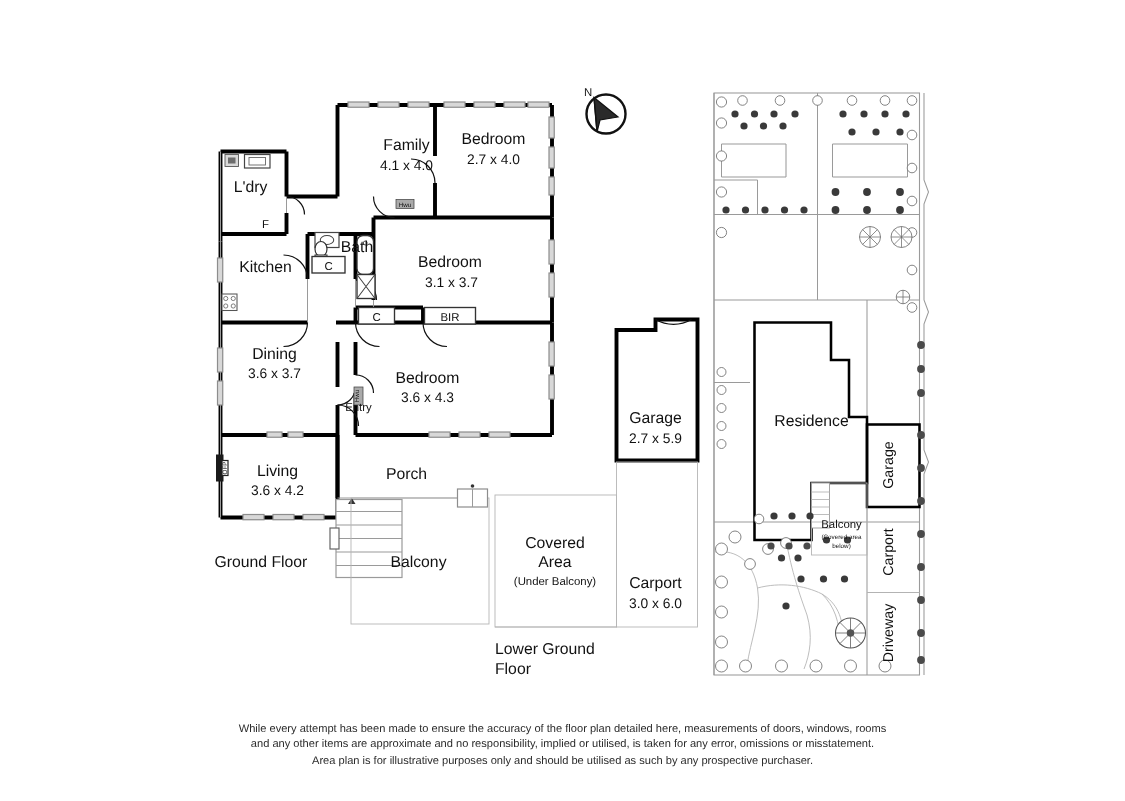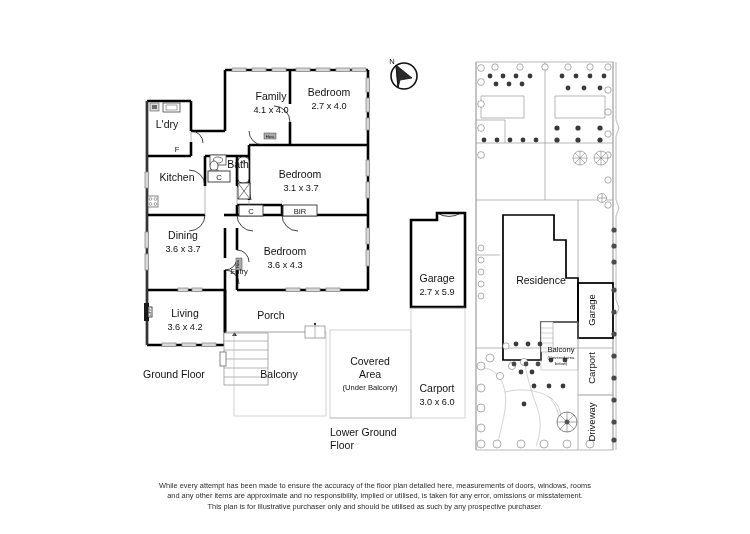--- a/index.html
+++ b/index.html
@@ -499,14 +499,14 @@
       <text class="sm" x="561" y="352">Balcony</text>
       <text class="tiny" x="561" y="359">(Covered area</text>
       <text class="tiny" x="561" y="365">below)</text>
     </g>
   </g>
 </svg>
 
 <div class="disclaimer">
   <div>While every attempt has been made to ensure the accuracy of the floor plan detailed here, measurements of doors, windows, rooms</div>
   <div>and any other items are approximate and no responsibility, implied or utilised, is taken for any error, omissions or misstatement.</div>
-  <div>This plan is for illustrative purchaser only and should be utilised as such by any prospective purchaser.</div>
+  <div>Area plan is for illustrative purposes only and should be utilised as such by any prospective purchaser.</div>
 </div>
 
 </body></html>

